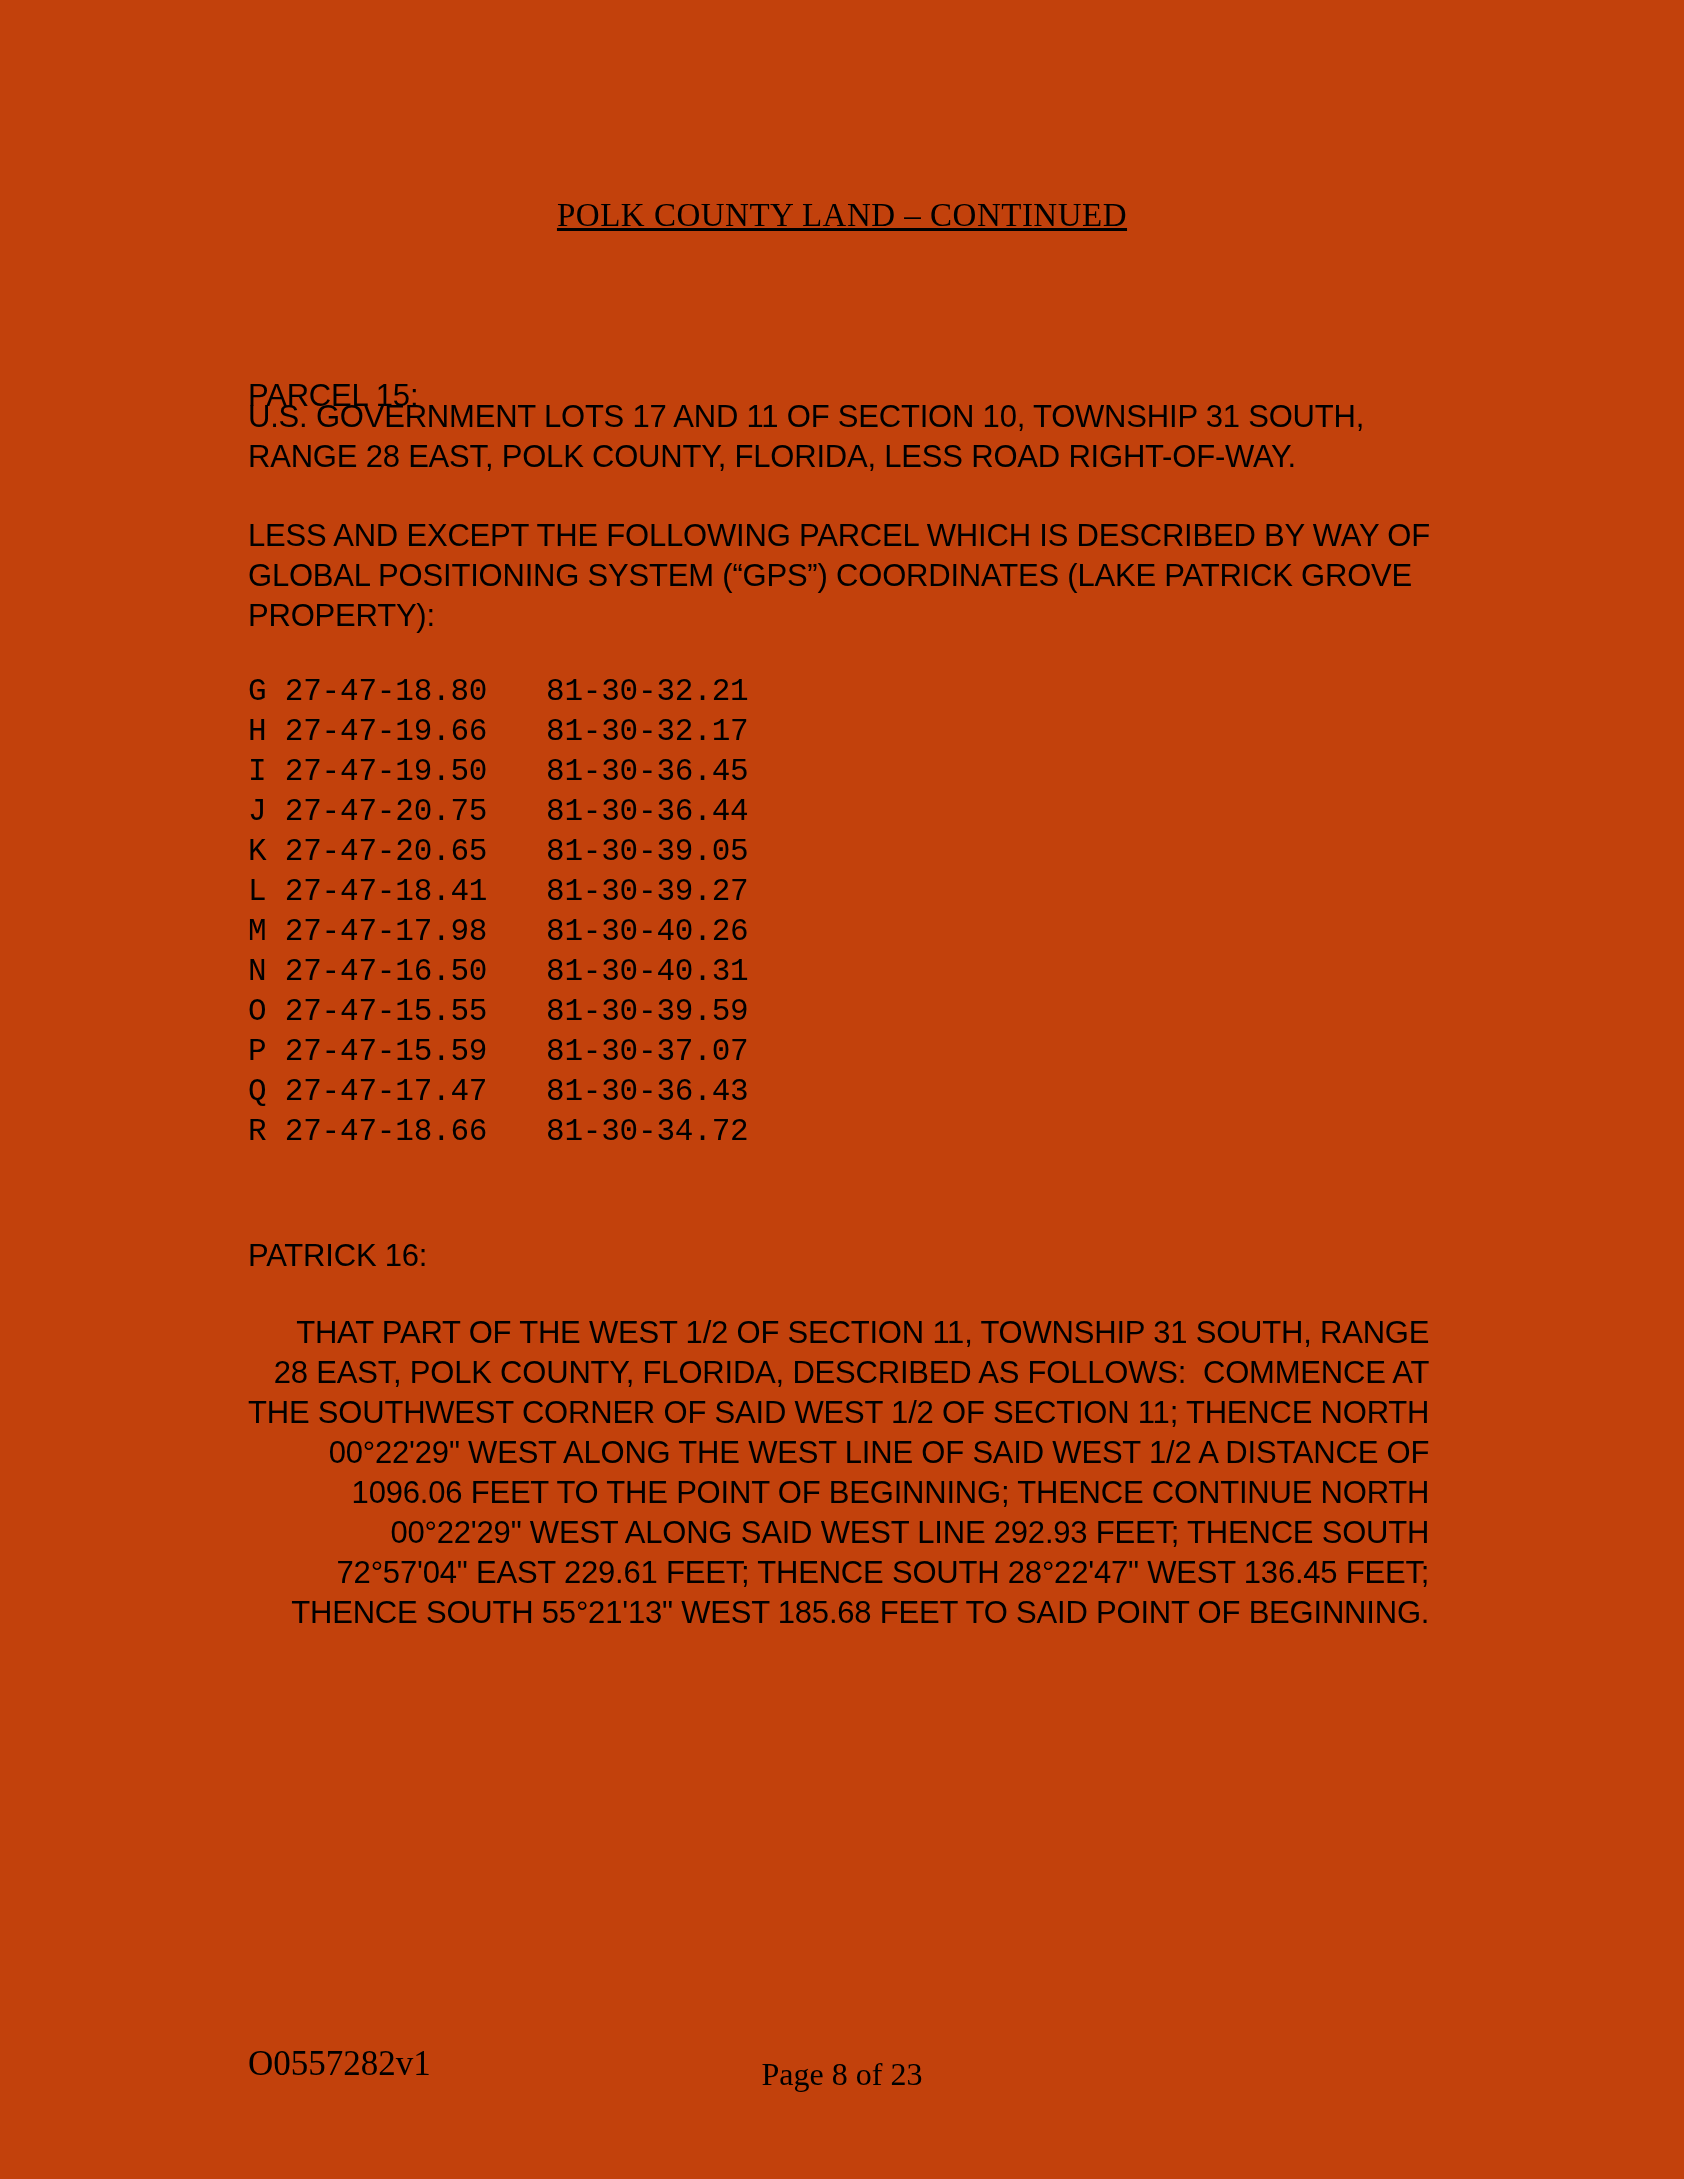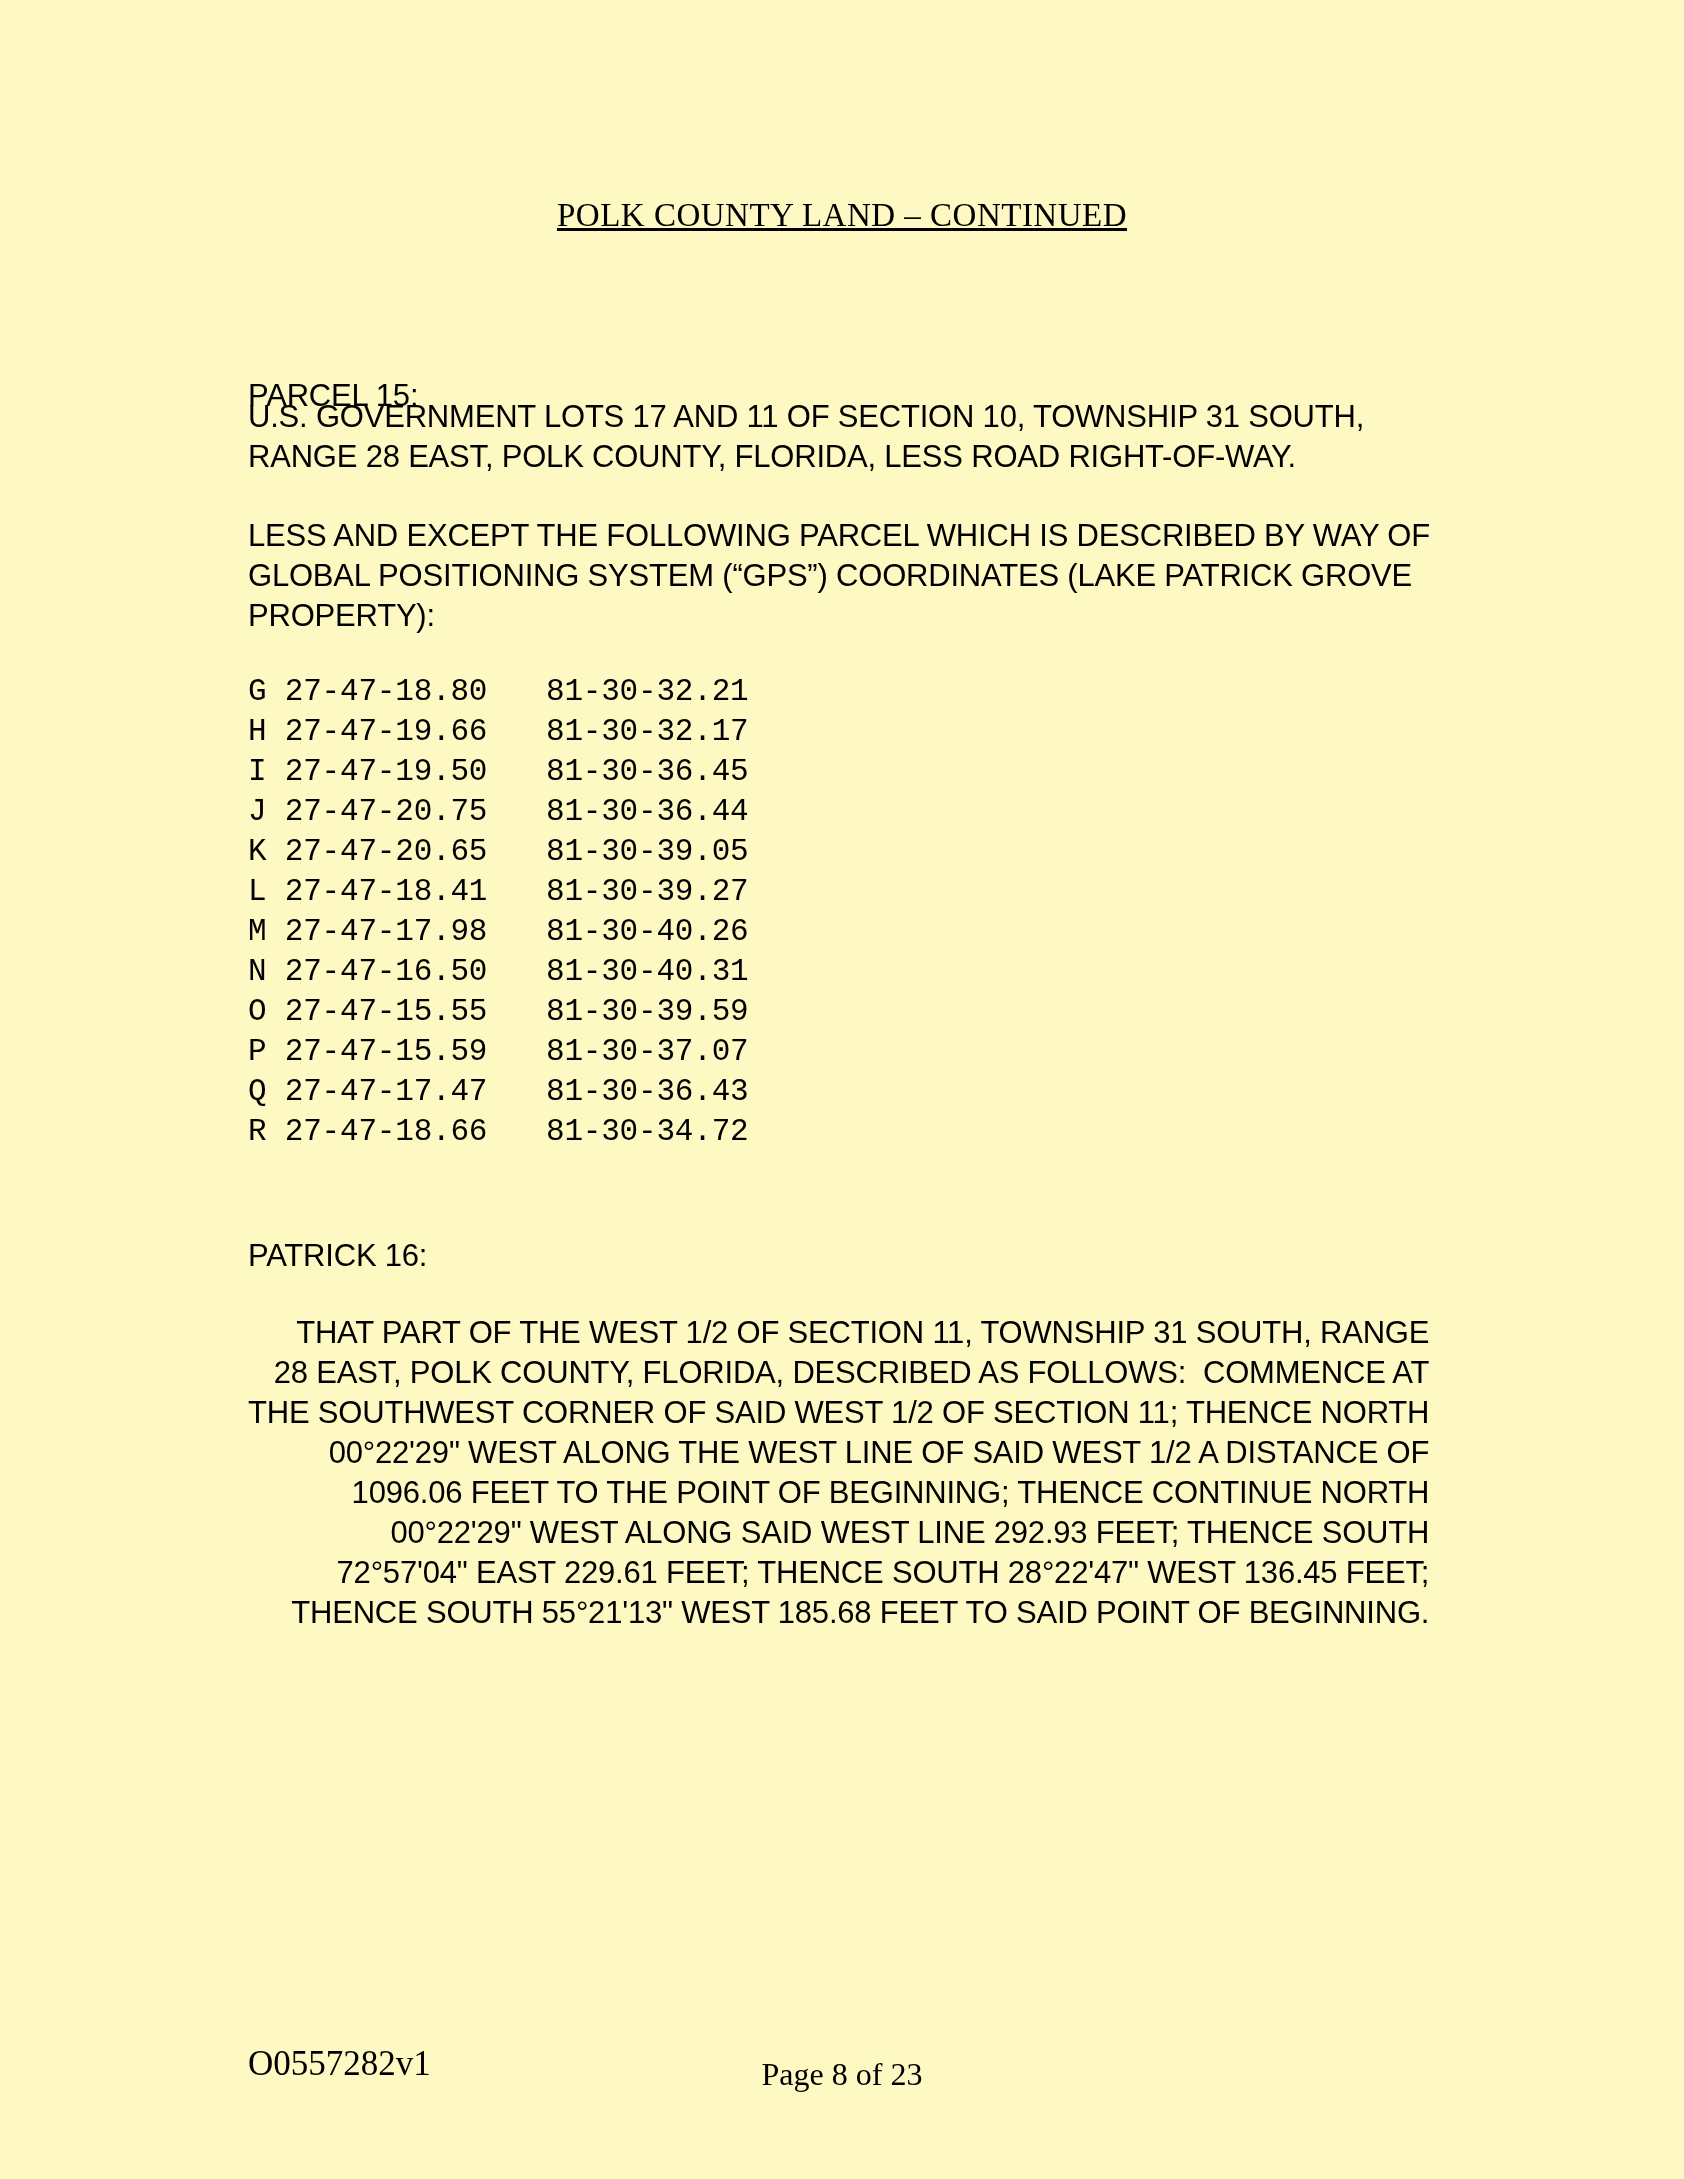--- a/index.html
+++ b/index.html
@@ -12,21 +12,21 @@
     height: 2179px;
     position: relative;
     color: #000000;
     font-family: "Liberation Sans", sans-serif;
   }
   .page {
     position: absolute;
     inset: 0;
     width: 1684px;
     height: 2179px;
-    background: #fef9c3;
+    background: #c2410c;
     overflow: hidden;
   }
   .doc-title {
     position: absolute;
     top: 195px;
     left: 0;
     width: 1684px;
     margin: 0;
     text-align: center;
     font-family: "Liberation Serif", serif;

